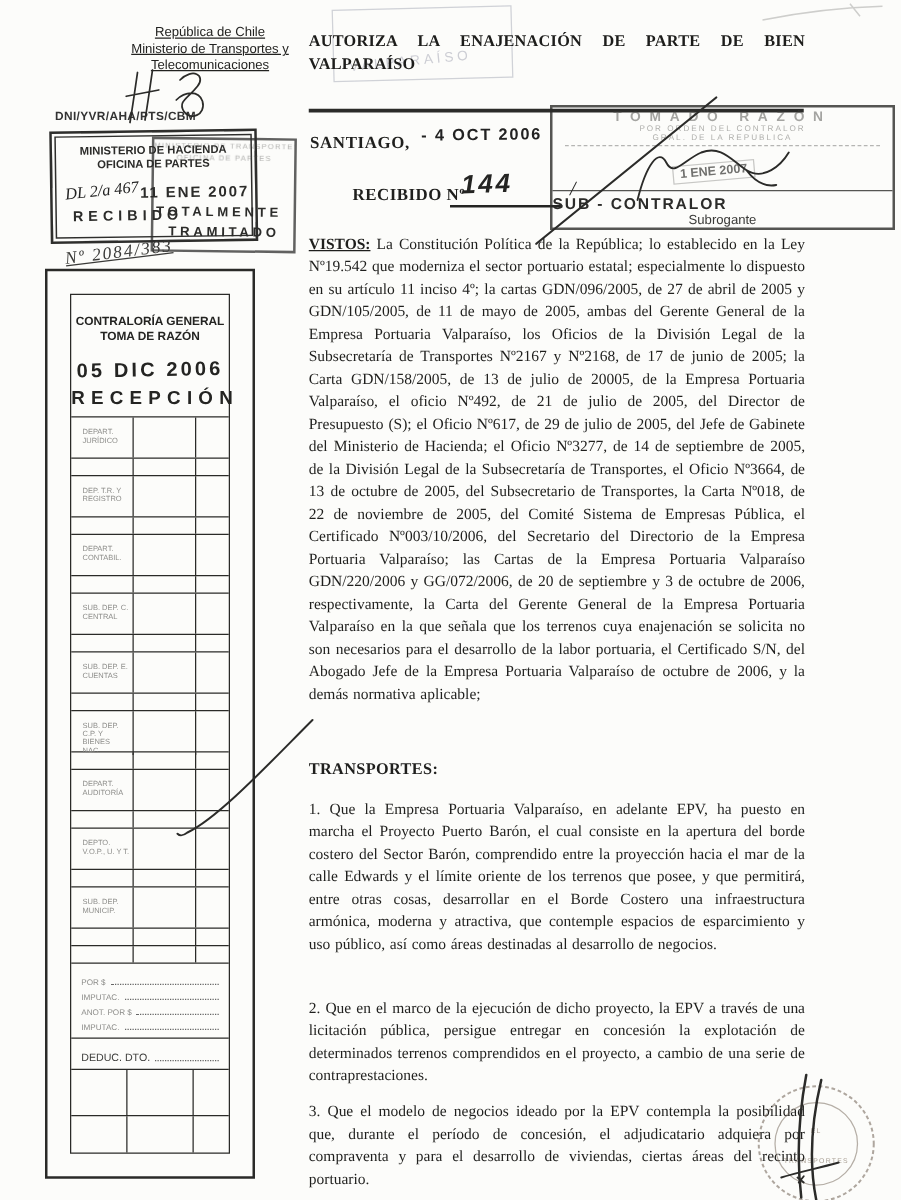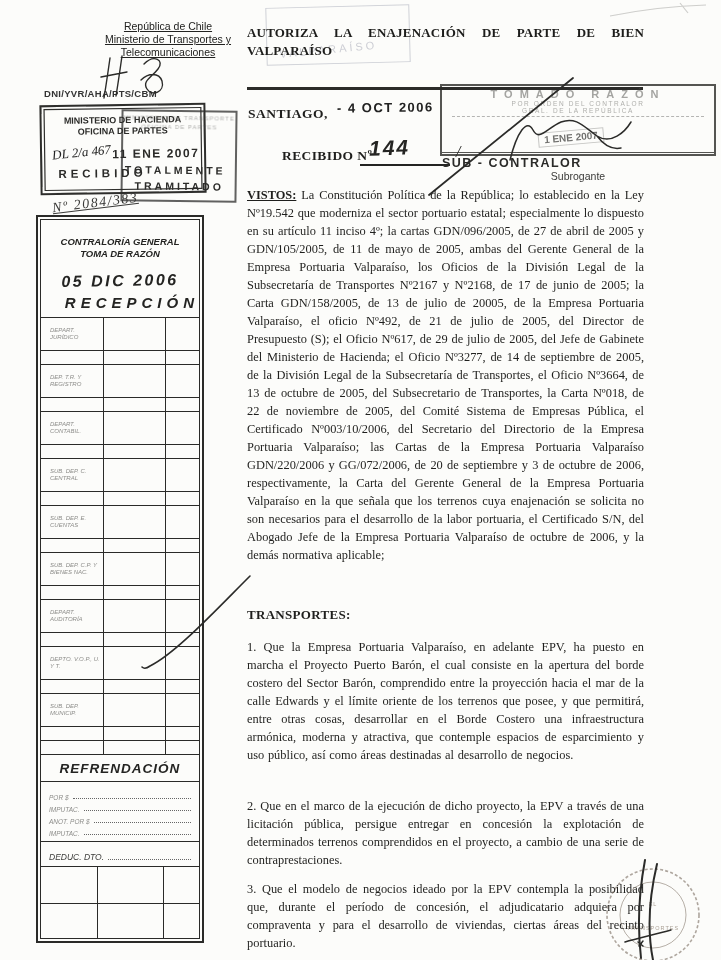--- a/index.html
+++ b/index.html
@@ -34,21 +34,21 @@
   .tramitado .t1{position:absolute;left:2px;bottom:24px;font-weight:bold;font-size:10.5px;
     letter-spacing:3px;color:#2c2c2a;white-space:nowrap;}
   .tramitado .t2{position:absolute;left:12px;bottom:8px;font-weight:bold;font-size:10.5px;
     letter-spacing:3px;color:#2c2c2a;white-space:nowrap;}
 
   .nt-ref{left:52px;top:195px;font-style:italic;font-size:14px;color:#3a3a38;
     transform:rotate(-7deg);letter-spacing:1.5px;text-decoration:underline;}
 
   
   .cbox{left:36px;top:215px;width:168px;height:728px;border:2.5px solid #2a2a28;
-    padding:2px;box-sizing:border-box;background:#fcfcfa;font-style:italic;}
+    padding:18px;box-sizing:border-box;background:#fcfcfa;}
   .cbox-in{border:1.2px solid #2a2a28;width:100%;height:100%;box-sizing:border-box;
     display:flex;flex-direction:column;font-family:"Liberation Sans",sans-serif;color:#242422;}
   .c-head{padding-top:16px;text-align:center;font-weight:bold;font-size:9.5px;line-height:12px;}
   .c-date{margin-top:12px;text-align:center;font-weight:bold;font-size:16px;letter-spacing:2.5px;
     transform:rotate(-1deg);white-space:nowrap;}
   .c-recep{margin-top:4px;text-align:right;font-weight:bold;font-size:15px;letter-spacing:5px;padding-bottom:6px;}
   .c-grid{border-top:1.5px solid #2a2a28;}
   .c-row{display:grid;grid-template-columns:40% 39% 21%;border-bottom:1.5px solid #2a2a28;box-sizing:border-box;}
   .c-row>div{border-right:1.5px solid #2a2a28;box-sizing:border-box;}
   .c-row>div:last-child{border-right:none;}
@@ -82,21 +82,21 @@
   .santiago{left:248px;top:106px;font-weight:bold;font-size:13.5px;letter-spacing:.5px;}
   .odate{left:337px;top:100px;font-family:"Liberation Sans",sans-serif;font-weight:bold;
     font-size:13px;letter-spacing:1.5px;transform:rotate(-.6deg);color:#222;white-space:nowrap;}
   .decreto{left:282px;top:148px;font-weight:bold;font-size:13.5px;letter-spacing:.4px;}
   .dnum{left:369px;top:136px;font-family:"Liberation Sans",sans-serif;font-weight:bold;
     font-size:21px;font-style:italic;transform:rotate(-2deg);color:#242422;letter-spacing:2px;}
   .dnum-line{left:360px;top:164px;width:90px;height:1.6px;background:#242422;}
   .dslash{left:456px;top:143px;font-size:16px;font-style:italic;color:#242422;}
 
   
-  .tomado{left:440px;top:84px;width:276px;height:72px;border:2px solid rgba(42,42,40,.8);
+  .tomado{left:440px;top:84px;width:276px;height:100px;border:2px solid rgba(42,42,40,.8);
     font-family:"Liberation Sans",sans-serif;box-sizing:border-box;}
   .tm-h1{margin-top:2px;text-align:center;font-weight:bold;font-size:11px;letter-spacing:7px;
     color:rgba(75,75,72,.5);filter:blur(.4px);white-space:nowrap;overflow:hidden;}
   .tm-h2,.tm-h3{text-align:center;font-size:6.5px;letter-spacing:1.6px;color:rgba(85,85,82,.48);
     filter:blur(.3px);white-space:nowrap;overflow:hidden;}
   .tm-dash{border-bottom:1px dashed rgba(75,75,72,.4);margin:2px 10px 0 10px;}
   .tm-date{position:absolute;left:96px;top:44px;font-weight:bold;font-size:10px;
     transform:rotate(-5deg);color:rgba(52,52,50,.7);border:1px solid rgba(75,75,72,.3);
     padding:1px 5px;white-space:nowrap;}
   .tm-sep{position:absolute;left:0;right:0;top:66px;border-top:1.6px solid rgba(42,42,40,.8);}
@@ -247,21 +247,20 @@
             <div></div>
             <div></div>
           </div>
         <div class="c-row short">
             <div></div>
             <div></div>
             <div></div>
           </div>
       </div>
 
-      <div class="c-refh">REFRENDACIÓN</div>
       <div class="c-reflines">
         <div class="c-refline">
             <span class="lbl">POR $</span>
             <span class="dots"></span>
           </div>
         <div class="c-refline">
             <span class="lbl">IMPUTAC.</span>
             <span class="dots"></span>
           </div>
         <div class="c-refline">

